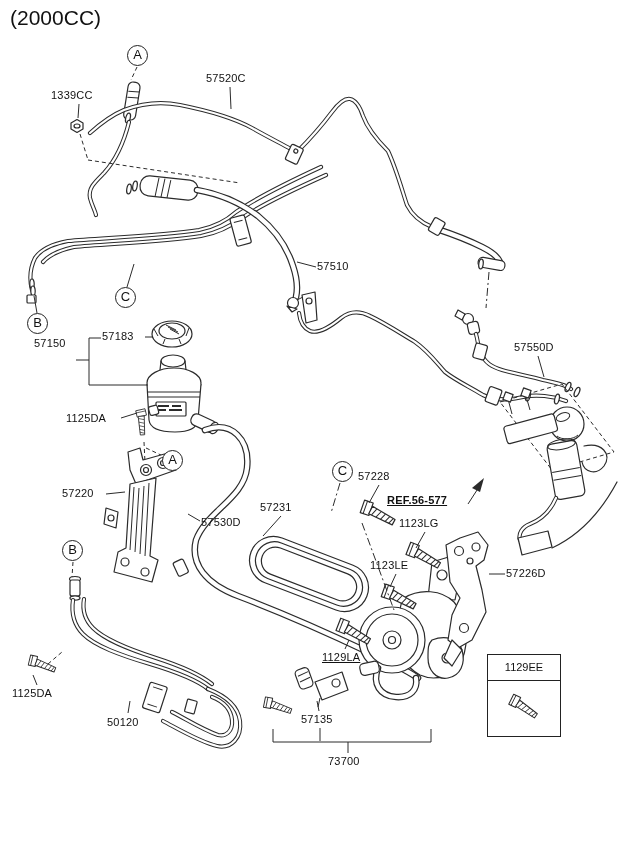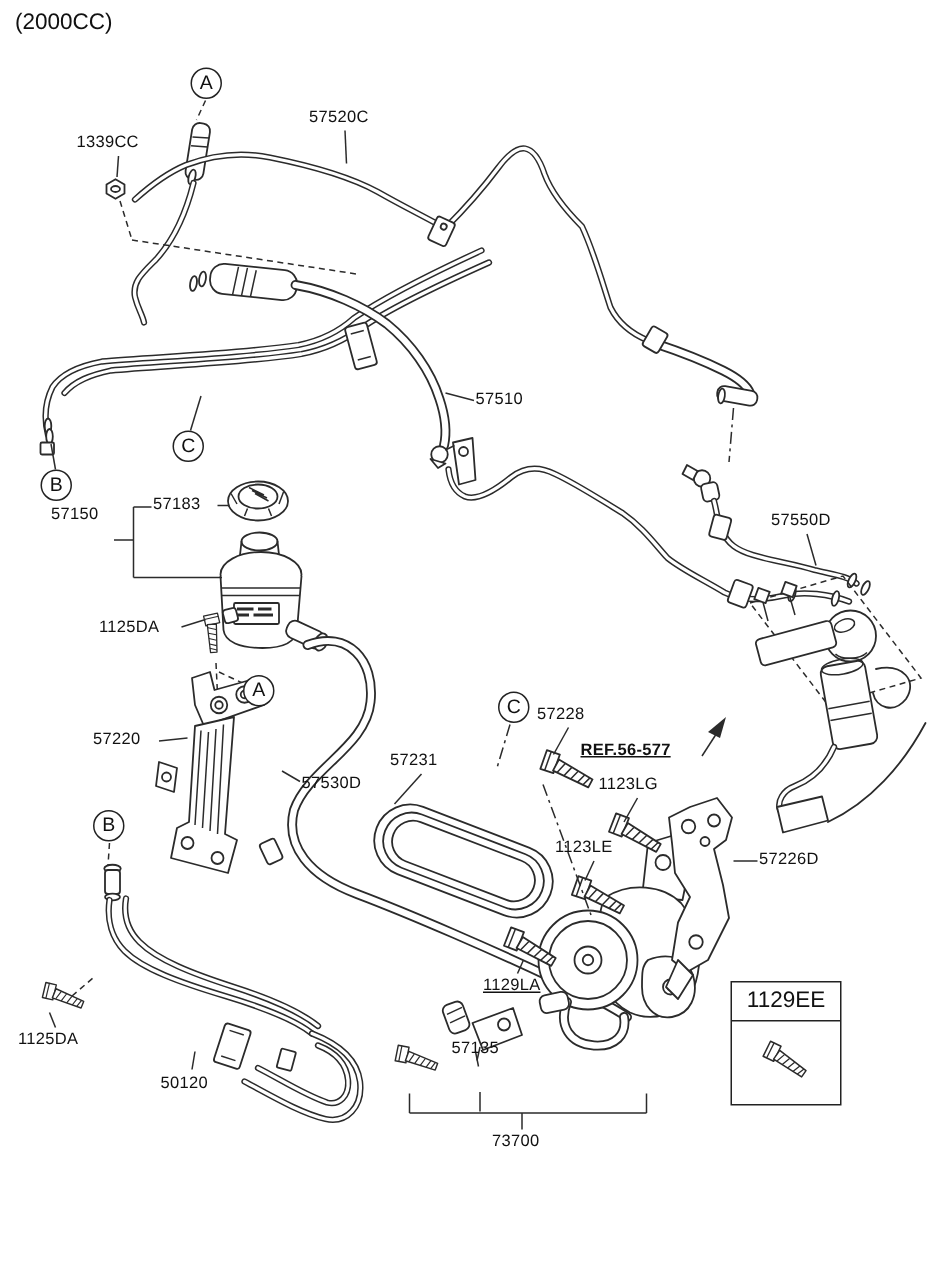--- a/index.html
+++ b/index.html
@@ -1,25 +1,25 @@
 <!DOCTYPE html>
 <html><head>
 <meta charset="utf-8">
 <style>
   html,body{margin:0;padding:0;background:#fff;}
   .stage{position:relative;width:620px;height:848px;background:#fff;overflow:hidden;
          font-family:"Liberation Sans",sans-serif;color:#111;}
   .stage svg{position:absolute;left:0;top:0;}
   .lbl{position:absolute;font-size:11px;line-height:14px;white-space:nowrap;letter-spacing:.2px;color:#111;}
-  .ttl{position:absolute;font-size:15px;color:#111;}
+  .ttl{position:absolute;font-size:21px;color:#111;}
   .ref{font-weight:bold;text-decoration:underline;}
   .co{position:absolute;width:21px;height:21px;border:1.6px solid #222;border-radius:50%;
       box-sizing:border-box;text-align:center;line-height:18px;font-size:13px;background:#fff;}
   .inset{position:absolute;left:487px;top:654px;width:74px;height:83px;border:1.6px solid #222;box-sizing:border-box;background:transparent;}
-  .inset .hd{height:25px;border-bottom:1.6px solid #222;text-align:center;line-height:24px;font-size:15px;}
+  .inset .hd{height:25px;border-bottom:1.6px solid #222;text-align:center;line-height:24px;font-size:11px;}
   
   .ln{stroke:#2b2b2b;stroke-width:1.2;fill:none;stroke-linecap:round;stroke-linejoin:round;}
   .lnF{stroke:#2b2b2b;stroke-width:1.2;fill:#fff;stroke-linejoin:round;}
   .thin{stroke:#2b2b2b;stroke-width:1;fill:none;}
   .dash{stroke:#2b2b2b;stroke-width:1;fill:none;stroke-dasharray:4 3;}
   .ddot{stroke:#2b2b2b;stroke-width:1;fill:none;stroke-dasharray:8 3 2 3;}
   .pipeO{stroke:#2b2b2b;stroke-width:4.2;fill:none;stroke-linecap:round;stroke-linejoin:round;}
   .pipeI{stroke:#ffffff;stroke-width:2.2;fill:none;stroke-linecap:round;stroke-linejoin:round;}
   .hoseO{stroke:#2b2b2b;stroke-width:6.6;fill:none;stroke-linecap:round;stroke-linejoin:round;}
   .hoseI{stroke:#ffffff;stroke-width:4.2;fill:none;stroke-linecap:round;stroke-linejoin:round;}
@@ -329,21 +329,21 @@
 <div class="lbl" style="left:62px;top:486px;">57220</div>
 <div class="lbl" style="left:201px;top:515px;">57530D</div>
 <div class="lbl" style="left:260px;top:500px;">57231</div>
 <div class="lbl" style="left:514px;top:340px;">57550D</div>
 <div class="lbl" style="left:358px;top:469px;">57228</div>
 <div class="lbl ref" style="left:387px;top:493px;">REF.56-577</div>
 <div class="lbl" style="left:399px;top:516px;">1123LG</div>
 <div class="lbl" style="left:370px;top:558px;">1123LE</div>
 <div class="lbl" style="left:506px;top:566px;">57226D</div>
 <div class="lbl" style="left:322px;top:650px;text-decoration:underline;">1129LA</div>
-<div class="lbl" style="left:301px;top:692px;">57135</div>
+<div class="lbl" style="left:301px;top:712px;">57135</div>
 <div class="lbl" style="left:328px;top:754px;">73700</div>
 <div class="lbl" style="left:12px;top:686px;">1125DA</div>
 <div class="lbl" style="left:107px;top:715px;">50120</div>
 
 <div class="co" style="left:127px;top:45px;">A</div>
 <div class="co" style="left:27px;top:313px;">B</div>
 <div class="co" style="left:115px;top:287px;">C</div>
 <div class="co" style="left:162px;top:450px;">A</div>
 <div class="co" style="left:62px;top:540px;">B</div>
 <div class="co" style="left:332px;top:461px;">C</div>

